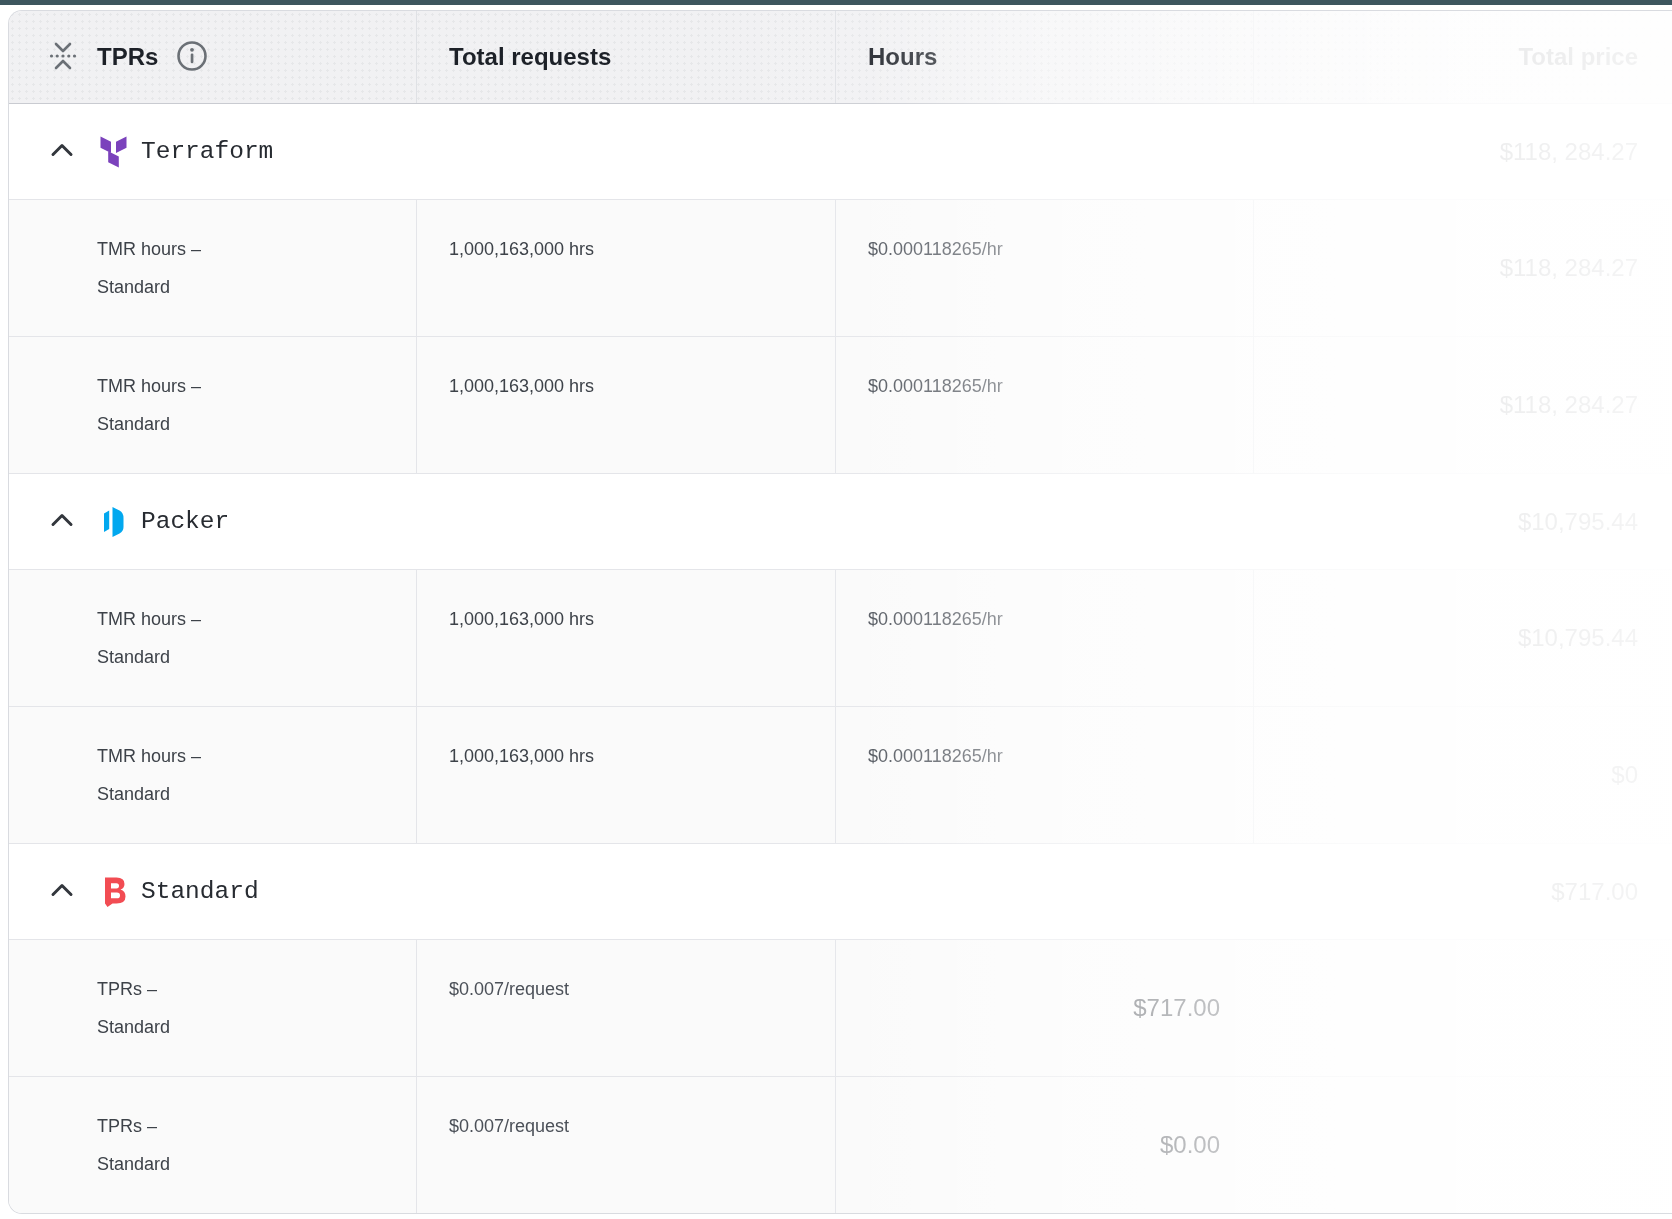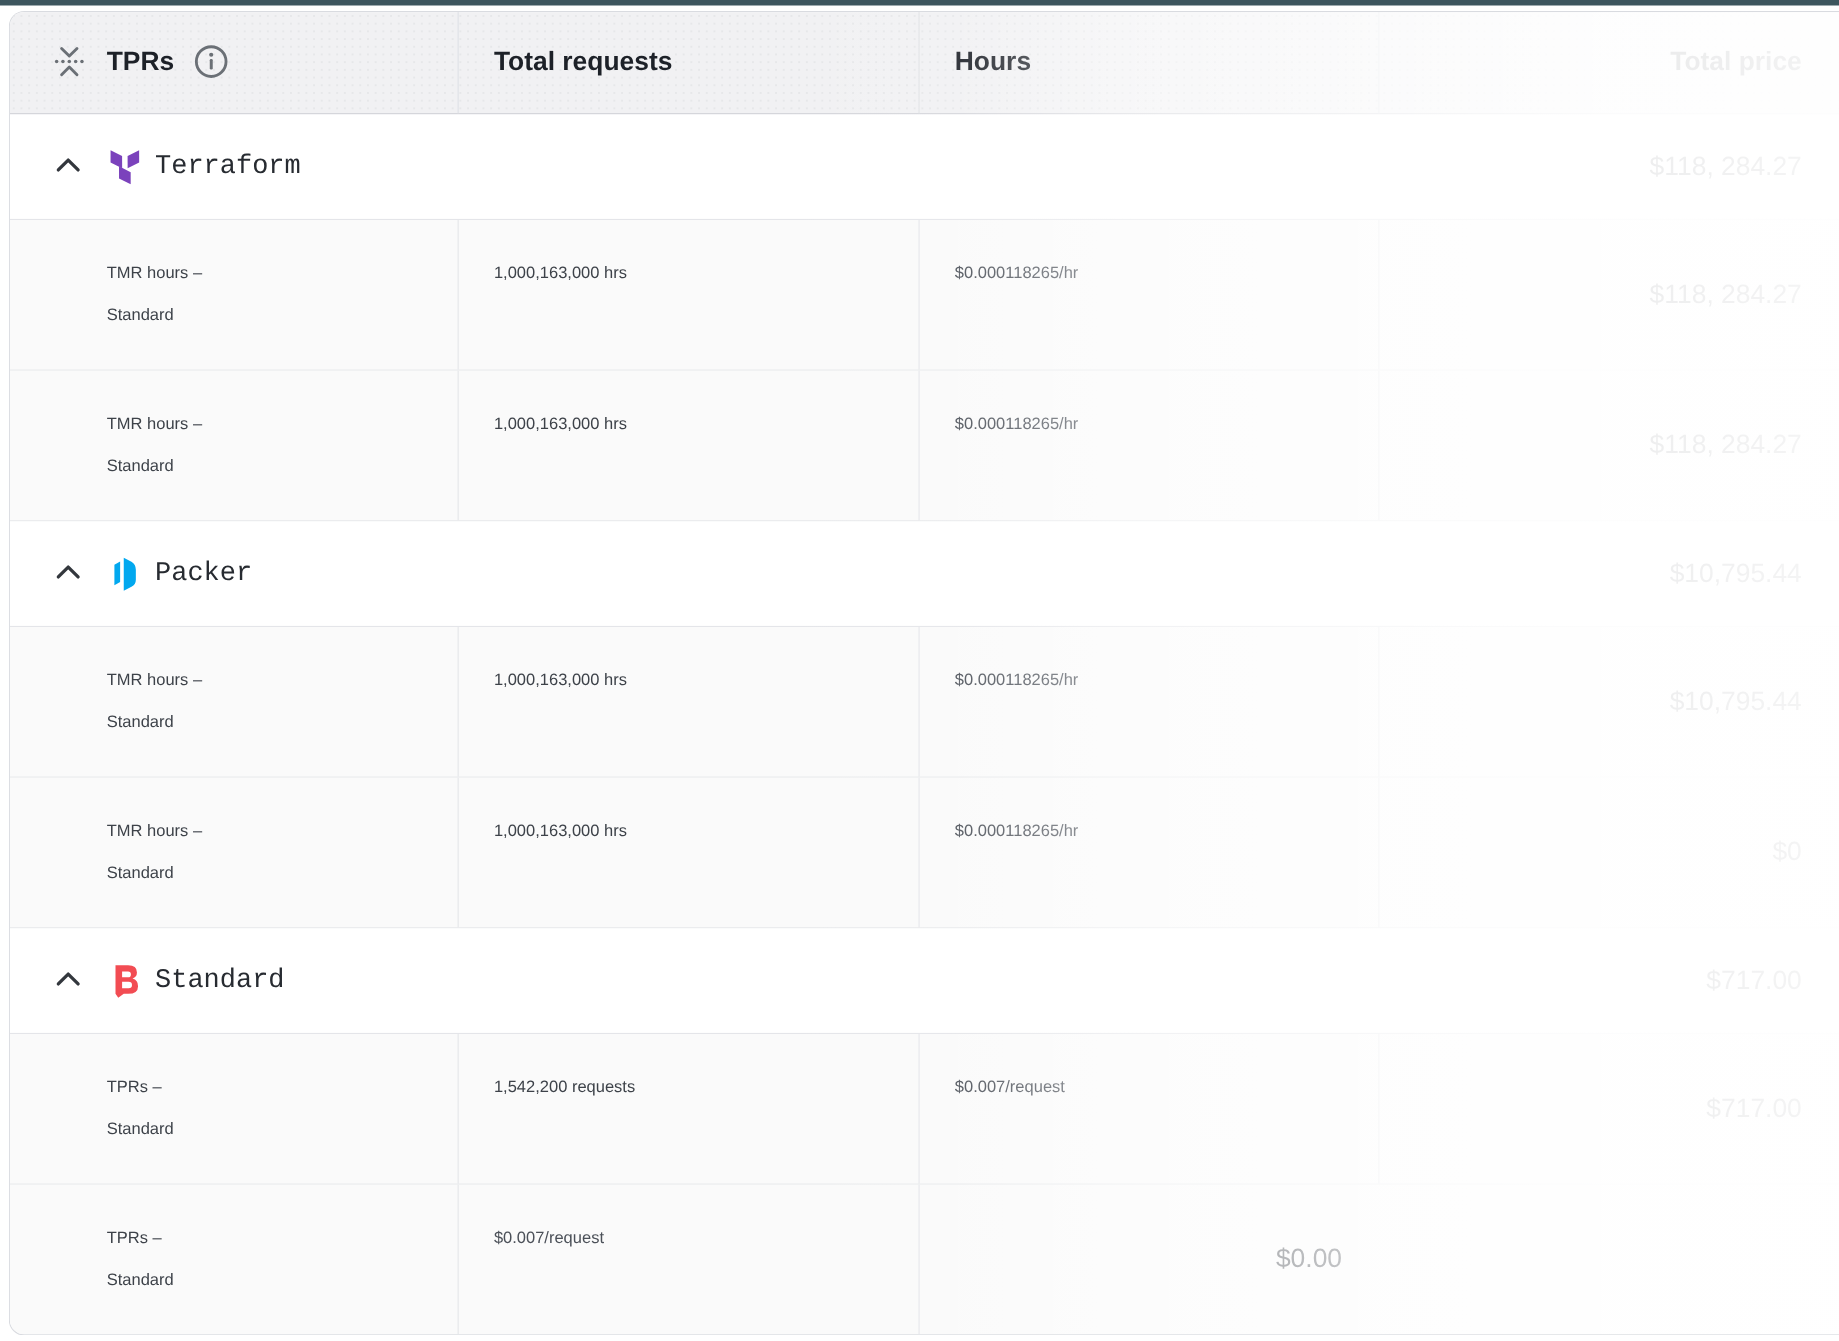--- a/index.html
+++ b/index.html
@@ -20,21 +20,21 @@
   .group-row{display:flex;align-items:center;background:#ffffff;border-bottom:1px solid #e4e5e9;
     min-height:96px;padding:0 34px 0 37px;box-sizing:border-box;}
   .group-left{display:flex;align-items:center;font-family:Liberation Mono, monospace;}
   .chev-btn{background:none;border:none;padding:0;margin:0 20px 0 0;cursor:pointer;
     width:32px;height:32px;display:flex;align-items:center;justify-content:center;}
   .brand-icon{width:31px;height:32px;display:flex;align-items:center;justify-content:center;margin-right:12px;}
   .group-name{font-size:24.5px;color:#272b31;}
   .group-price{margin-left:auto;font-size:24px;color:#3f434a;}
   
   .item-row{background:#fafafa;border-bottom:1px solid #e4e5e9;min-height:134px;}
-  .icell{padding:30px 32px;font-size:15px;line-height:38px;color:#3d4249;
+  .icell{padding:30px 32px;font-size:18px;line-height:38px;color:#3d4249;
     border-right:1px solid #e4e5e9;box-sizing:border-box;}
   .icell.name{padding-left:88px;white-space:pre-line;}
   .icell.hours{color:#4b5058;}
   .icell.price{border-right:none;display:flex;align-items:center;justify-content:flex-end;
     padding:0 34px;font-size:24px;color:#3f434a;}
   .tbody .group-row:last-of-type,.tbody .item-row:last-of-type{border-bottom:none;}
   
   .fade-overlay{position:absolute;top:0;bottom:0;left:690px;right:0;pointer-events:none;z-index:4;
     background:linear-gradient(to right, rgba(255,255,255,0) 0%, rgba(255,255,255,0.10) 18%,
       rgba(255,255,255,0.45) 33%, rgba(255,255,255,0.72) 57%, rgba(255,255,255,0.90) 78%,
@@ -179,21 +179,20 @@
             </svg>
           </span>
       <span class="group-name">Standard</span>
     </div>
     <span class="group-price">$717.00</span>
   </div>
 
   <div class="item-row grid-row">
     <div class="icell name">TPRs –
 Standard</div>
-    <div class="icell requests">1,542,200 requests</div>
     <div class="icell hours">$0.007/request</div>
     <div class="icell price">$717.00</div>
   </div>
 
   <div class="item-row grid-row">
     <div class="icell name">TPRs –
 Standard</div>
     <div class="icell hours">$0.007/request</div>
     <div class="icell price">$0.00</div>
   </div>

